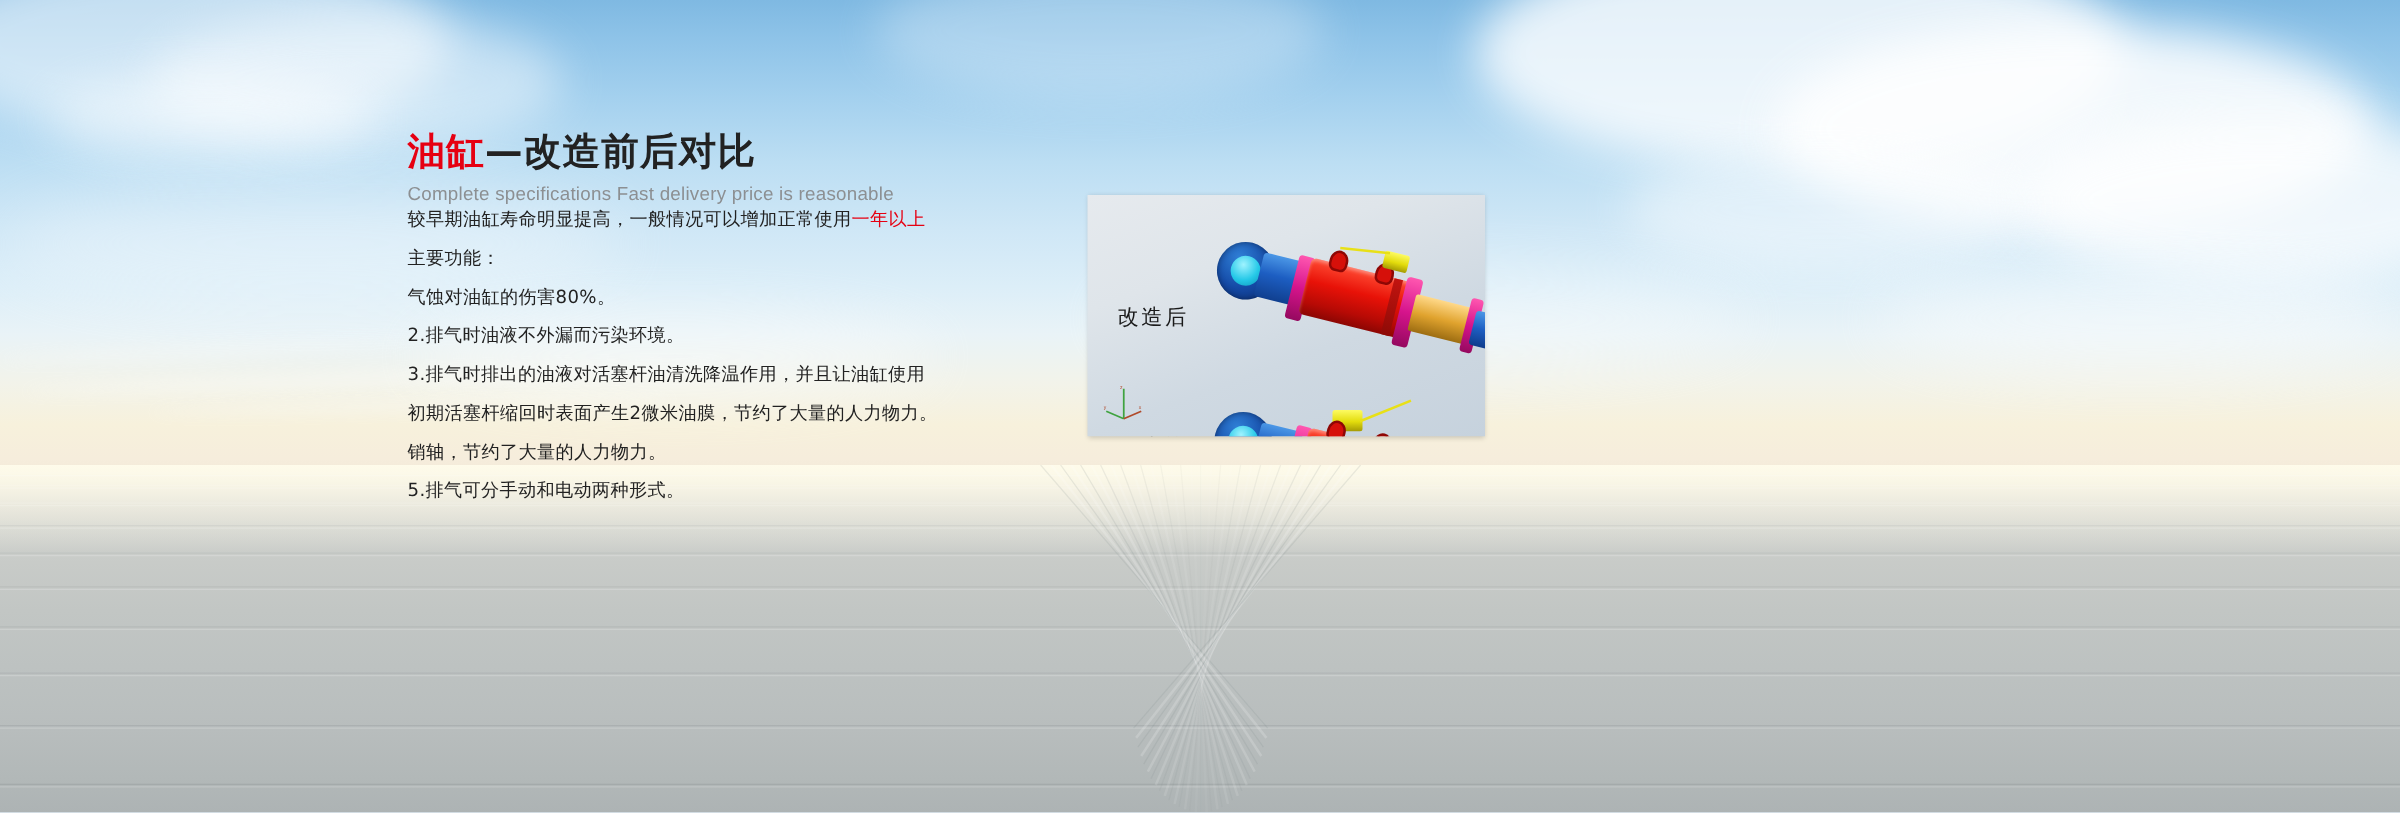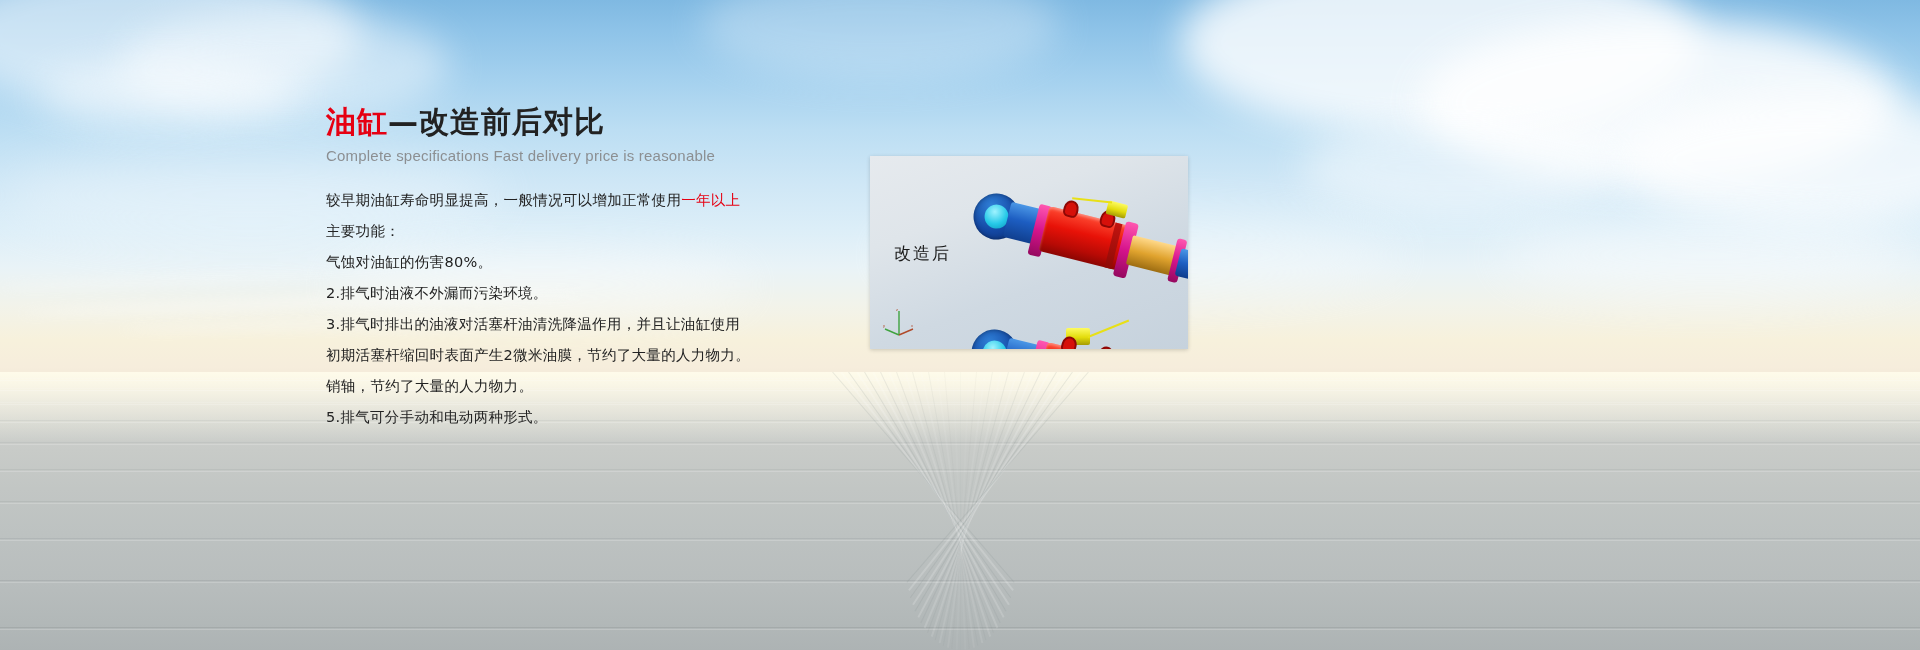--- a/index.html
+++ b/index.html
@@ -83,21 +83,21 @@
   .title{
     font-size:30px;font-weight:bold;letter-spacing:1px;line-height:1.18;
     color:#222222;white-space:nowrap;
     font-family:"DejaVu Sans","Liberation Sans",sans-serif;
   }
   .title .hl{color:#e60012;}
   .subtitle{
     margin-top:8px;font-size:15px;color:#8c8f92;letter-spacing:.2px;
     white-space:nowrap;
   }
-  .body{margin-top:24px;}
+  .body{}
   .body p{
     margin:0 0 6px 0;
     font-size:14.5px;color:#222222;line-height:25px;
     letter-spacing:.3px;white-space:nowrap;
     font-family:"DejaVu Sans","Liberation Sans",sans-serif;
   }
   .body p .hl{color:#e60012;}
 
   
   .panel{

